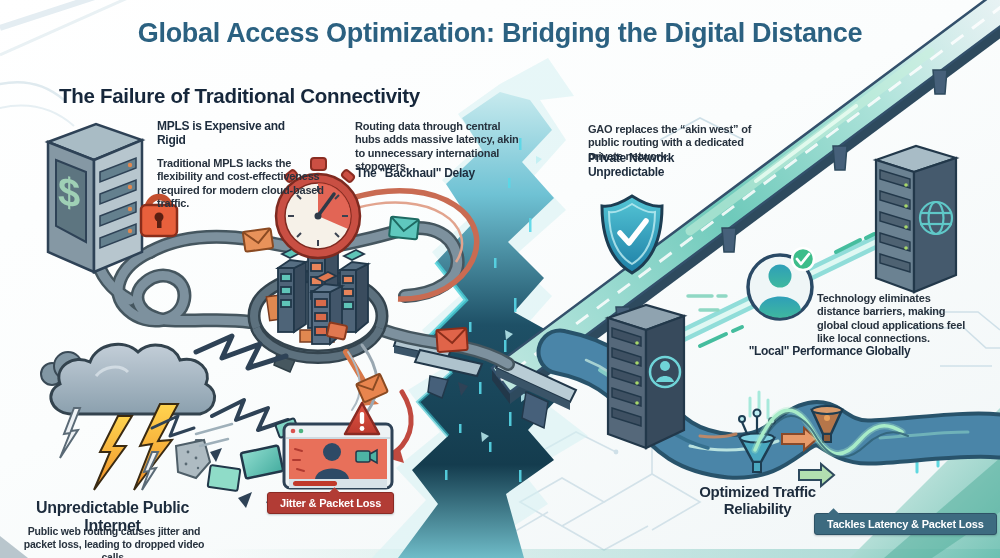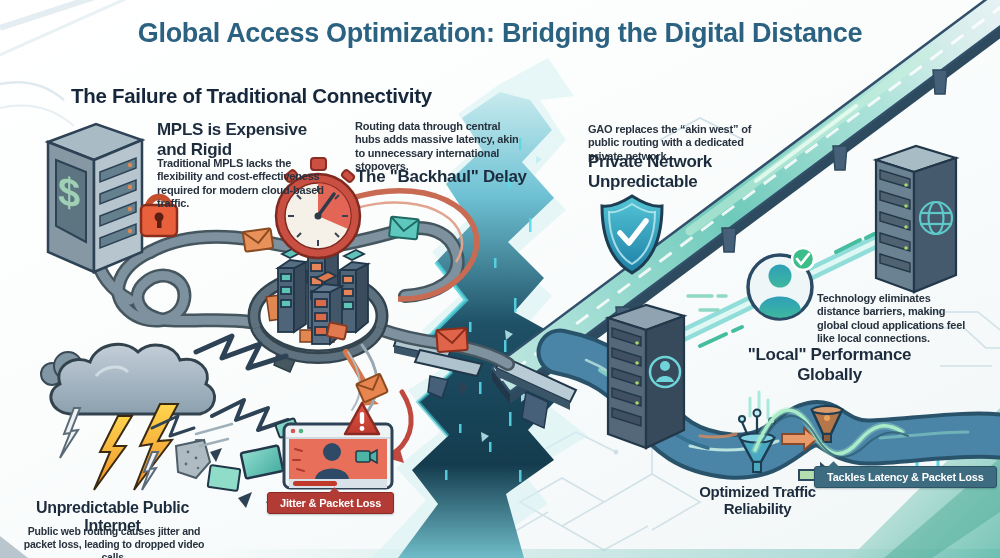--- a/index.html
+++ b/index.html
@@ -10,21 +10,21 @@
   }
   .abs{position:absolute;}
   .title{
     width:1000px;text-align:center;top:18px;left:0;
     font-size:27px;font-weight:700;color:#2b6181;letter-spacing:-0.3px;
   }
   .section-h{
     font-size:20.5px;font-weight:700;color:#16273b;letter-spacing:-0.3px;white-space:nowrap;
   }
   .h3{
-    font-size:17px;font-weight:700;color:#1d2c3d;letter-spacing:-0.3px;line-height:1.15;
+    font-size:12px;font-weight:700;color:#1d2c3d;letter-spacing:-0.3px;line-height:1.15;
   }
   .note{
     font-size:11px;font-weight:700;color:#27323e;letter-spacing:-0.2px;line-height:1.22;
   }
   .center{text-align:center;}
   .badge{
     position:absolute;color:#fff;font-weight:700;font-size:11px;letter-spacing:-0.2px;
     padding:4px 12px;border-radius:3px;white-space:nowrap;box-shadow:0 1px 2px rgba(20,40,50,.25);
   }
   .badge-red{background:#b23c35;border:1px solid #8a2a24;}
@@ -533,34 +533,34 @@
     </g>
     <g fill="none" stroke-linecap="round">
       <path d="M 755,450 C 775,402 795,400 812,430 C 826,456 841,462 859,441 C 873,425 885,421 902,432" stroke="#a8ecc8" stroke-width="7" opacity="0.35"></path>
       <path d="M 755,450 C 775,402 795,400 812,430 C 826,456 841,462 859,441 C 873,425 885,421 902,432" stroke="#a8ecc8" stroke-width="3.5"></path>
       <path d="M 762,442 C 782,408 800,408 817,438 C 832,462 848,462 866,445 C 880,432 894,429 908,436" stroke="#2e5f74" stroke-width="2" opacity="0.8"></path>
     </g>
   </svg>
 
   <div class="abs title">Global Access Optimization: Bridging the Digital Distance</div>
 
-  <div class="abs section-h" style="left:71px;top:84px">The Failure of Traditional Connectivity</div>
+  <div class="abs section-h" style="left:59px;top:84px">The Failure of Traditional Connectivity</div>
 
   <div class="abs h3" style="left:157px;top:120px;width:150px">MPLS is Expensive and Rigid</div>
   <div class="abs note" style="left:157px;top:157px;width:168px">Traditional MPLS lacks the flexibility and cost-effectiveness required for modern cloud-based traffic.</div>
 
   <div class="abs note" style="left:355px;top:120px;width:168px">Routing data through central hubs adds massive latency, akin to unnecessary international stopovers.</div>
   <div class="abs h3" style="left:356px;top:167px;width:200px">The "Backhaul" Delay</div>
 
   <div class="abs note" style="left:588px;top:123px;width:180px">GAO replaces the “akin west” of public routing with a dedicated private network.</div>
   <div class="abs h3" style="left:588px;top:152px;width:160px">Private Network Unpredictable</div>
 
   <div class="abs note" style="left:817px;top:292px;width:152px">Technology eliminates distance barriers, making global cloud applications feel like local connections.</div>
   <div class="abs h3 center" style="left:742px;top:345px;width:175px">"Local" Performance Globally</div>
 
   <div class="abs h3 center" style="left:30px;top:499px;width:165px;font-size:16px">Unpredictable Public Internet</div>
   <div class="abs note center" style="left:15px;top:525px;width:198px;font-size:10.5px">Public web routing causes jitter and packet loss, leading to dropped video calls.</div>
 
   <div class="abs h3 center" style="left:690px;top:483px;width:135px;font-size:15px">Optimized Traffic Reliability</div>
 
   <div class="badge badge-red" style="left:267px;top:492px">Jitter &amp; Packet Loss</div>
-  <div class="badge badge-teal" style="left:814px;top:466px">Tackles Latency &amp; Packet Loss</div>
+  <div class="badge badge-teal" style="left:814px;top:513px">Tackles Latency &amp; Packet Loss</div>
 </div>
 
 </body></html>

